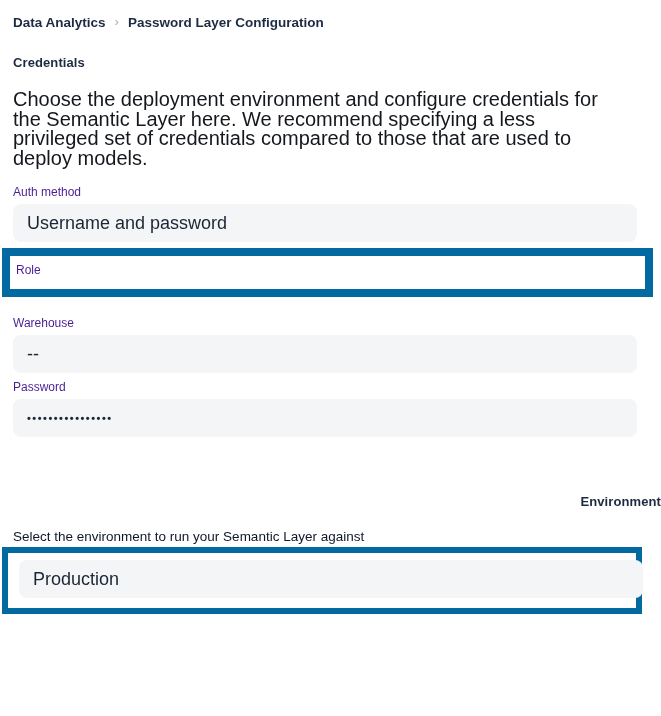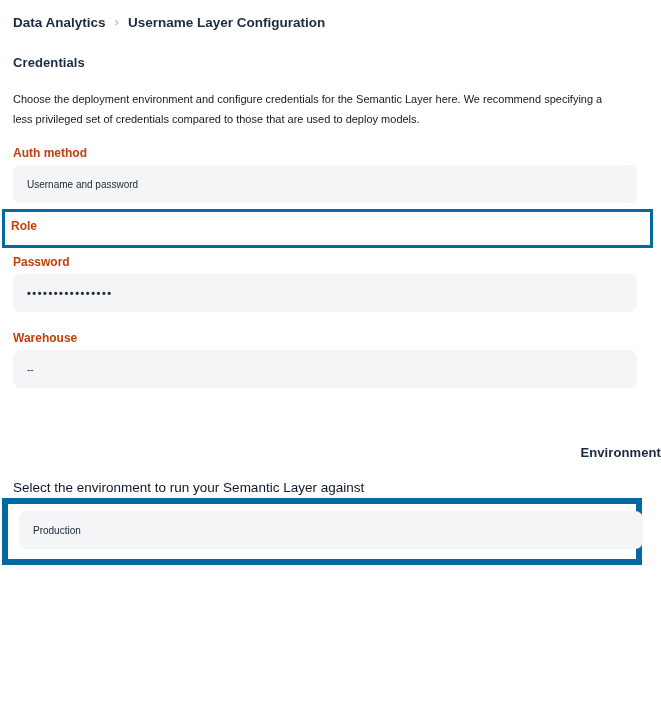--- a/index.html
+++ b/index.html
@@ -29,52 +29,52 @@
     margin: 22px 0 0 13px;
     font-size: 13px; line-height: 22px;
     font-weight: 700; color: #1c2b41;
     letter-spacing: 0.1px;
   }
 
   
   .section-desc {
     margin: 16px 0 0 13px;
     max-width: 604px;
-    font-size: 11px; line-height: 19.5px;
+    font-size: 20px; line-height: 19.5px;
     color: #14181e;
   }
 
   
   .field-group { margin-left: 13px; width: 624px; }
   .field-label {
     display: block;
     font-size: 12px; line-height: 14px;
-    font-weight: 700; color: #c2410c;
+    font-weight: 400; color: #4c1d95;
     margin-bottom: 5px;
   }
   .field-input {
     width: 624px; height: 38px;
     background: #f3f5f7;
     border: none; border-radius: 8px;
     display: flex; align-items: center;
     padding-left: 14px;
-    font-size: 10px; color: #1c2536;
+    font-size: 18px; color: #1c2536;
     cursor: pointer;
   }
   .field-input.password-value {
     font-size: 11px; font-weight: 700; letter-spacing: 1.5px; color: #1c2536;
   }
 
   .mt-17 { margin-top: 17px; }
   .mt-19 { margin-top: 19px; }
   .mt-7  { margin-top: 7px; }
 
   
   .highlight-box {
-    border: 3px solid #0369a1;
+    border: 8px solid #0369a1;
     margin-left: 2px;
   }
   .box-credentials {
     margin-top: 6px;
     width: 651px;
     padding: 7px 0 7px 6px;
   }
   .box-credentials .field-group { margin-left: 0; }
   .box-environment {
     border-width: 6px;
@@ -92,46 +92,46 @@
   }
 </style>
 </head>
 <body>
 
 <div class="page">
 
   <nav class="breadcrumb">
     <span>Data Analytics</span>
     <span class="sep">›</span>
-    <span>Username Layer Configuration</span>
+    <span>Password Layer Configuration</span>
   </nav>
 
   <h1 class="section-title">Credentials</h1>
 
   <p class="section-desc">Choose the deployment environment and configure credentials for the Semantic Layer here. We recommend specifying a less privileged set of credentials compared to those that are used to deploy models.</p>
 
   <div class="field-group mt-17">
     <label class="field-label">Auth method</label>
     <div class="field-input">Username and password</div>
   </div>
 
   <div class="highlight-box box-credentials">
     <div class="field-group">
       <label class="field-label">Role</label>
     </div>
   </div>
 
+  <div class="field-group mt-19">
+    <label class="field-label">Warehouse</label>
+    <div class="field-input">--</div>
+  </div>
+
   <div class="field-group mt-7">
     <label class="field-label">Password</label>
     <div class="field-input password-value">••••••••••••••••</div>
-  </div>
-
-  <div class="field-group mt-19">
-    <label class="field-label">Warehouse</label>
-    <div class="field-input">--</div>
   </div>
 
   <h1 class="section-title env-title">Environment</h1>
 
   <p class="env-desc">Select the environment to run your Semantic Layer against</p>
 
   <div class="highlight-box box-environment">
     <div class="field-group">
       <div class="field-input">Production</div>
     </div>

